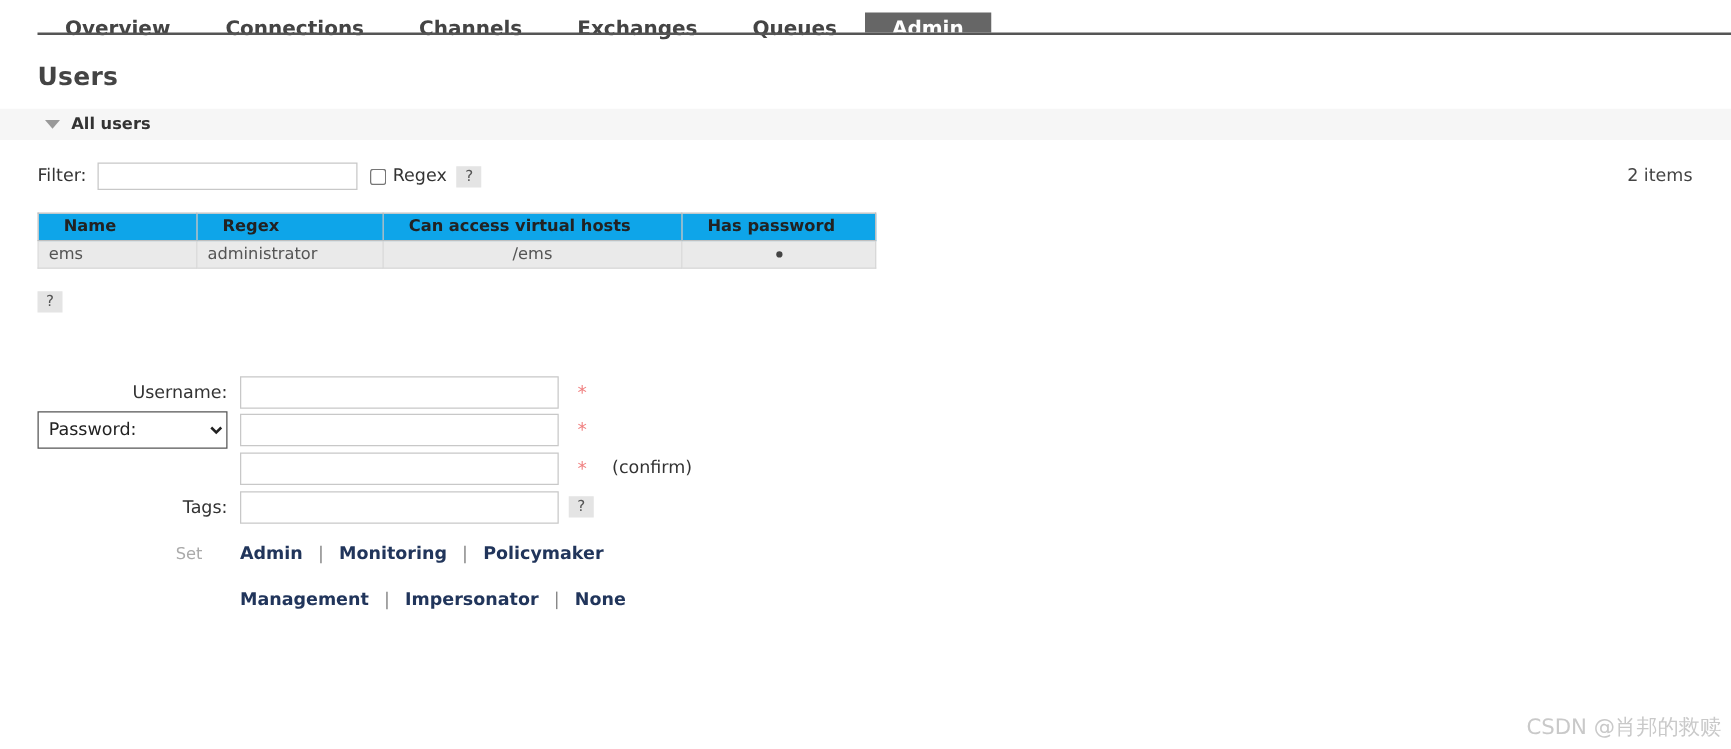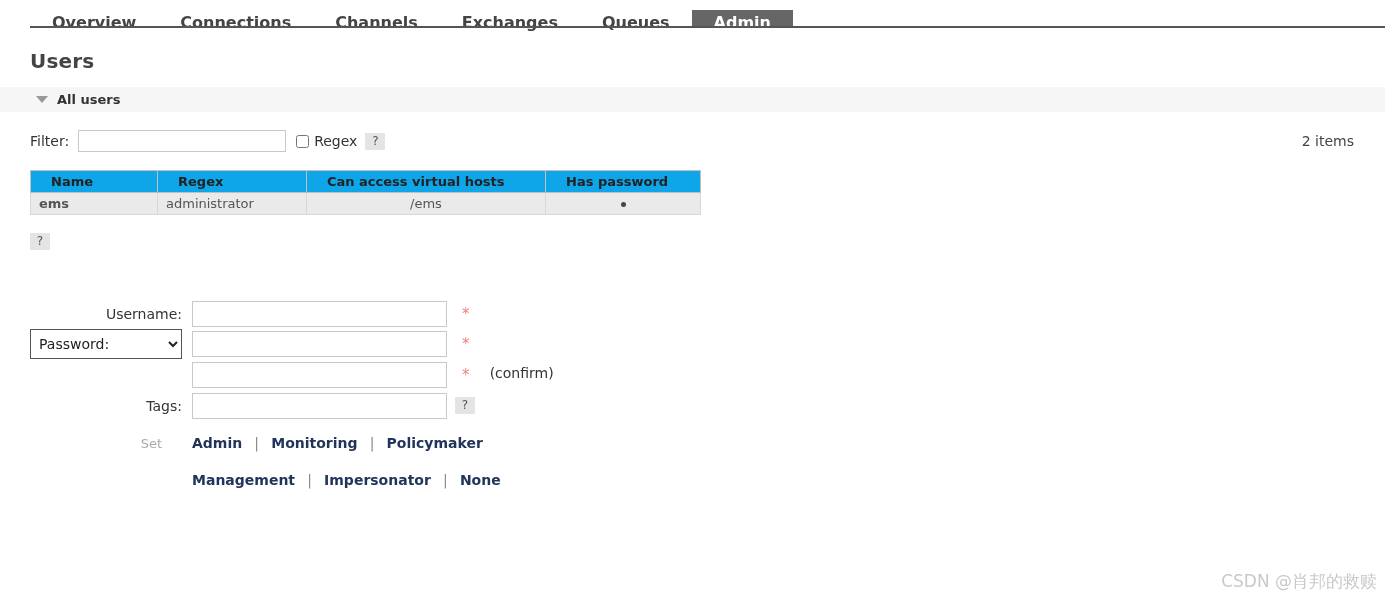--- a/index.html
+++ b/index.html
@@ -170,21 +170,21 @@
   table.users-table th.th-haspass { width: 114px; }
 
   table.users-table td {
     border: 1px solid #d8d8d8;
     padding: 3px 8px;
     color: #555555;
   }
   table.users-table tr.row-odd td { background: #eaeaea; }
   table.users-table tr.row-even td { background: #fbfbfb; }
   td.cell-name {
-    font-weight: bold;
+    font-weight: normal;
     color: #222222;
     margin-left: 32px;
   }
   td.cell-center { text-align: center; }
   .pw-dot {
     display: inline-block;
     width: 5px;
     height: 5px;
     border-radius: 50%;
     background: #444444;

